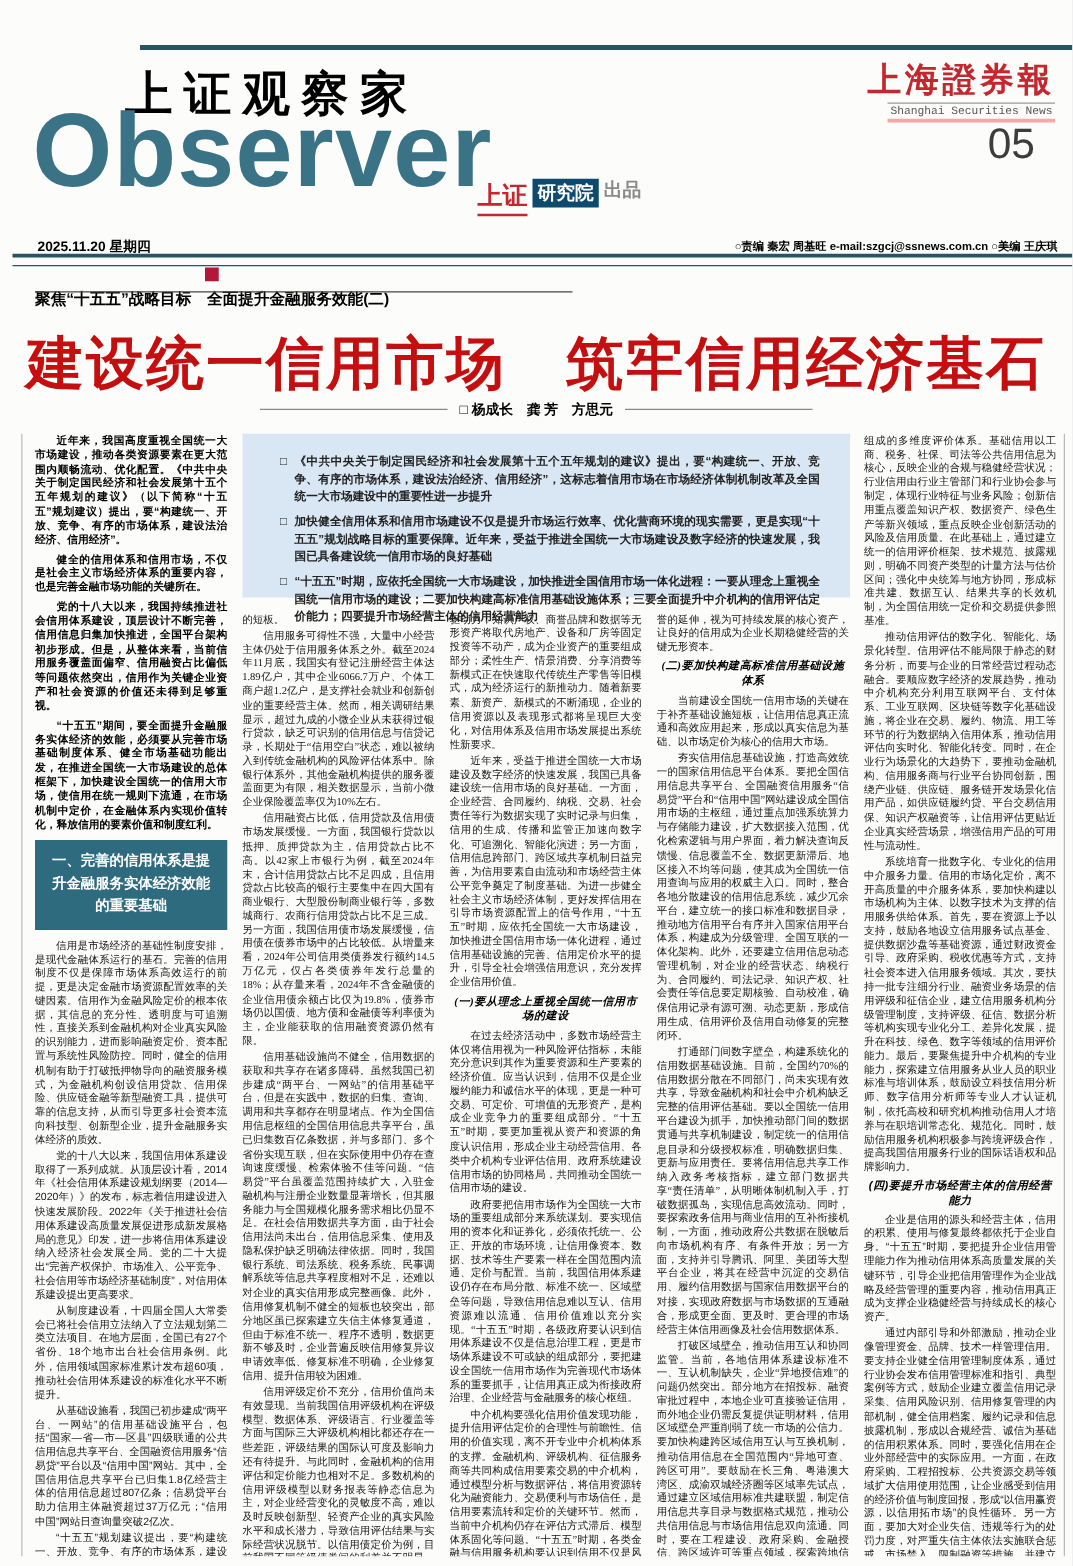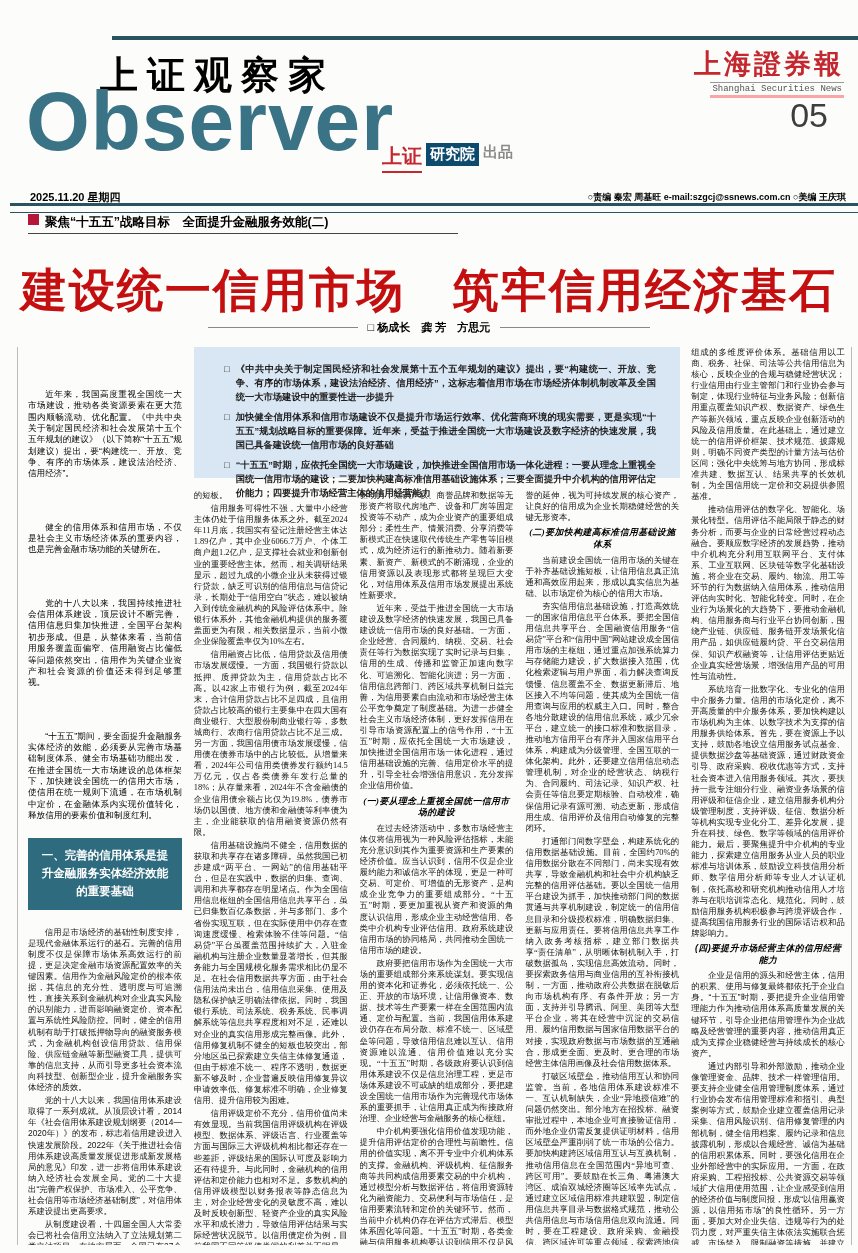--- a/index.html
+++ b/index.html
@@ -19,41 +19,41 @@
   .brand-cn{position:absolute;right:14px;top:46px;font-family:"Liberation Serif",serif;
             font-size:27px;font-weight:bold;color:#c3272f;letter-spacing:3px;}
   .brand-en{position:absolute;right:14px;top:82px;font-family:Liberation Mono, monospace;
             font-size:9px;color:#555;border-top:1px solid #999;border-bottom:3px solid #fca5a5;padding:1px 2px;}
   .page-no{position:absolute;right:30px;top:96px;font-size:34px;color:#3d3d3d;}
   .date-row{position:absolute;left:30px;top:190px;font-size:11px;font-weight:bold;color:#000;}
   .editor-row{position:absolute;right:12px;top:191px;font-size:9px;font-weight:bold;color:#000;}
   .double-rule{position:absolute;left:10px;right:0;top:203px;height:6px;
                border-top:3px solid #27545f;border-bottom:1px solid #27545f;}
   
-  .kicker{position:absolute;left:28px;top:214px;display:flex;align-items:flex-start;gap:6px;
-          font-size:12.5px;font-weight:bold;color:#000;}
+  .kicker{position:absolute;left:28px;top:214px;display:flex;align-items:center;gap:6px;
+          font-size:12.5px;font-weight:bold;color:#000;flex-direction:column;}
   .kicker-sq{width:11px;height:11px;background:#b5173a;display:inline-block;}
   .kicker-line{position:absolute;left:28px;top:233px;width:430px;border-bottom:1px solid #444;}
   .headline{position:absolute;left:0;right:0;top:244px;text-align:center;margin:16px;
             font-family:"Liberation Serif","DejaVu Serif",serif;font-size:46px;font-weight:bold;
             color:#c30f0f;letter-spacing:2px;}
   .byline{position:absolute;left:0;right:0;top:320px;display:flex;align-items:center;justify-content:center;gap:10px;
           font-size:11px;font-weight:bold;color:#000;}
   .byline .rule{width:150px;border-top:1px solid #888;}
   
   .body-area{position:absolute;left:28px;right:13px;top:347px;bottom:8px;display:flex;gap:12px;}
   .edge-rule{position:absolute;top:347px;bottom:8px;width:1px;background:#bbb;}
   .edge-rule.l{left:17px;} .edge-rule.r{right:6px;}
   .col{flex:1 1 0;overflow:hidden;font-size:8.4px;line-height:1.32;text-align:justify;color:#141414;}
   .col.pushed{padding-top:143px;box-sizing:border-box;font-family:Liberation Serif, serif;}
   .para{text-indent:2em;margin:0 0 2px 0;}
   .para.noind{text-indent:0;}
-  .para.lead{font-weight:normal;color:#000;font-size:8.6px;margin-bottom:4px;margin-top:42px;}
+  .para.lead{font-weight:bold;color:#000;font-size:8.6px;margin-bottom:4px;}
   .section-head{background:#2e6b7e;color:#fff;font-weight:bold;font-size:11.5px;line-height:1.55;
-                text-align:center;padding:9px 8px;margin:17px 0;}
+                text-align:center;padding:9px 8px;margin:7px 0;}
   .sub-head{font-weight:bold;font-style:italic;text-align:center;letter-spacing:0.5px;
             font-size:8.8px;margin:4px 0;color:#000;}
   
   .summary-box{position:absolute;left:166px;top:0;width:486px;height:131px;background:#d9e7f4;
                box-sizing:border-box;padding:16px 24px 10px 30px;}
   .bullet{display:flex;gap:6px;font-size:9.3px;font-weight:bold;line-height:1.5;color:#222;
           margin-bottom:6px;text-align:justify;}
   .bullet .mark{flex:0 0 auto;}
 </style>
 </head>

